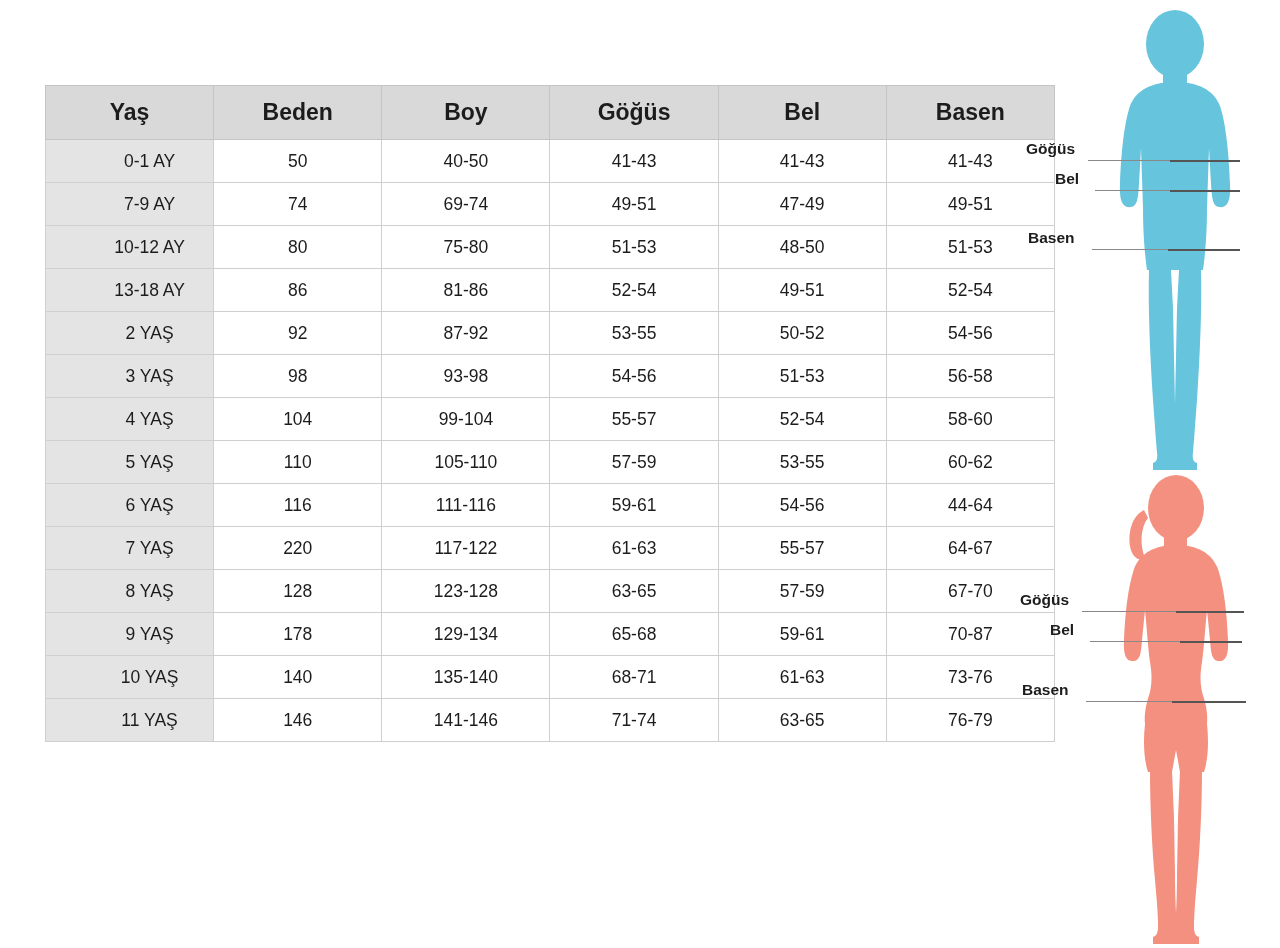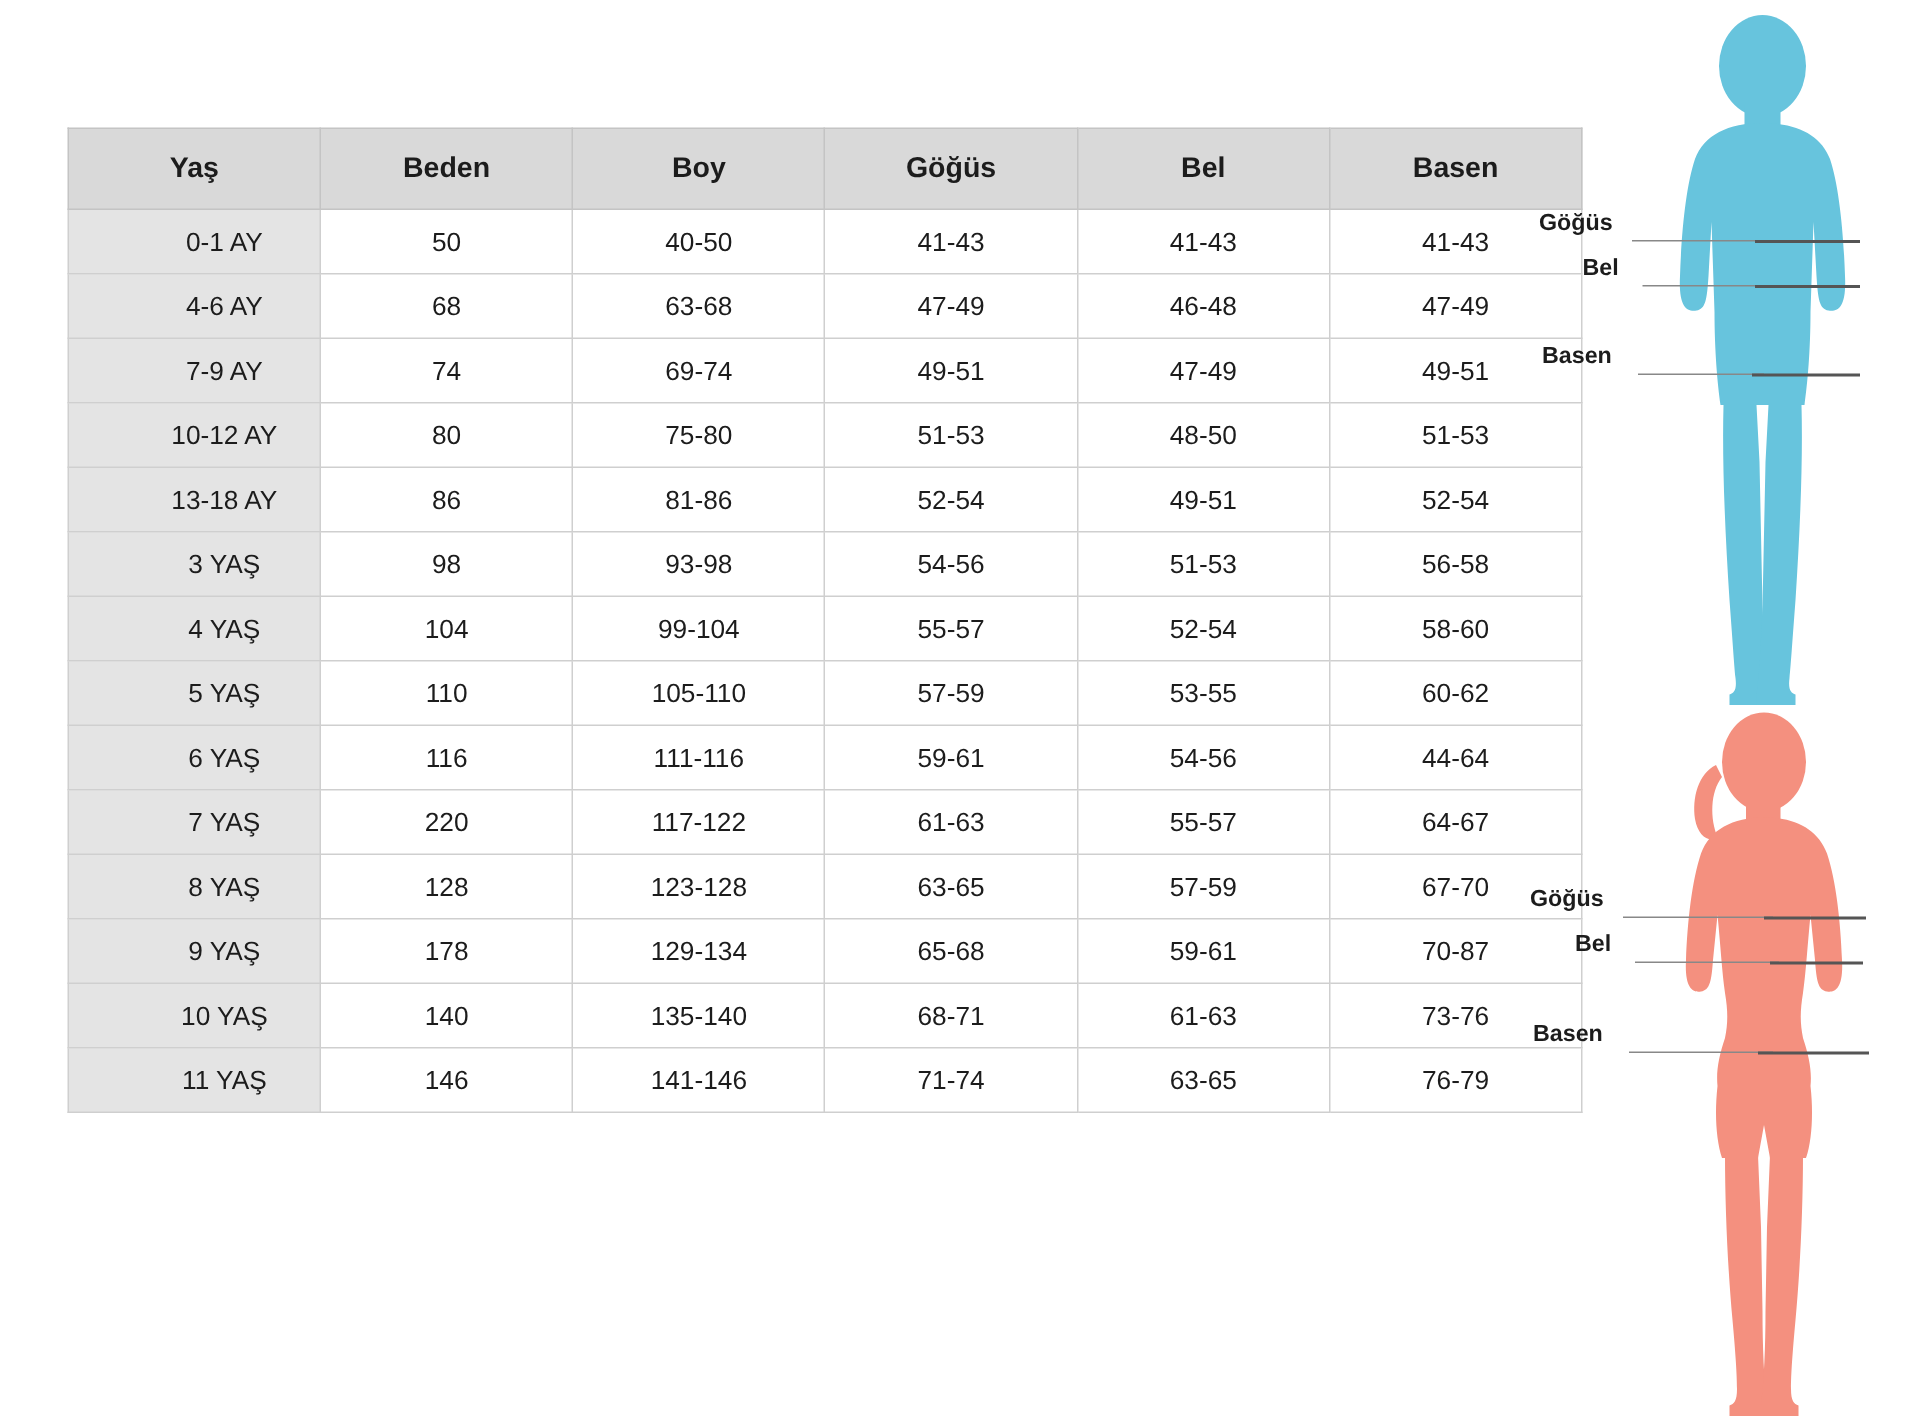--- a/index.html
+++ b/index.html
@@ -32,21 +32,21 @@
     border: 1px solid #cfcfcf;
     text-align: center;
     font-size: 17.5px;
     color: #1c1c1c;
     height: 42px;
     padding: 0;
   }
   table.size-table thead th {
     background: #d9d9d9;
     font-weight: bold;
-    font-size: 19px;
+    font-size: 23px;
     height: 53px;
     border: 1px solid #c4c4c4;
   }
   table.size-table tbody td {
     background: #ffffff;
   }
   table.size-table tbody td.age-col {
     background: #e4e4e4;
     border-right: 1px solid #cfcfcf;
     padding-left: 40px;
@@ -110,28 +110,20 @@
     <tbody>
       <tr>
         <td class="age-col">0-1 AY</td>
         <td>50</td>
         <td>40-50</td>
         <td>41-43</td>
         <td>41-43</td>
         <td>41-43</td>
       </tr>
       <tr>
-        <td class="age-col">4-6 AY</td>
-        <td>68</td>
-        <td>63-68</td>
-        <td>47-49</td>
-        <td>46-48</td>
-        <td>47-49</td>
-      </tr>
-      <tr>
         <td class="age-col">7-9 AY</td>
         <td>74</td>
         <td>69-74</td>
         <td>49-51</td>
         <td>47-49</td>
         <td>49-51</td>
       </tr>
       <tr>
         <td class="age-col">10-12 AY</td>
         <td>80</td>
@@ -140,20 +132,28 @@
         <td>48-50</td>
         <td>51-53</td>
       </tr>
       <tr>
         <td class="age-col">13-18 AY</td>
         <td>86</td>
         <td>81-86</td>
         <td>52-54</td>
         <td>49-51</td>
         <td>52-54</td>
+      </tr>
+      <tr>
+        <td class="age-col">2 YAŞ</td>
+        <td>92</td>
+        <td>87-92</td>
+        <td>53-55</td>
+        <td>50-52</td>
+        <td>54-56</td>
       </tr>
       <tr>
         <td class="age-col">3 YAŞ</td>
         <td>98</td>
         <td>93-98</td>
         <td>54-56</td>
         <td>51-53</td>
         <td>56-58</td>
       </tr>
       <tr>

